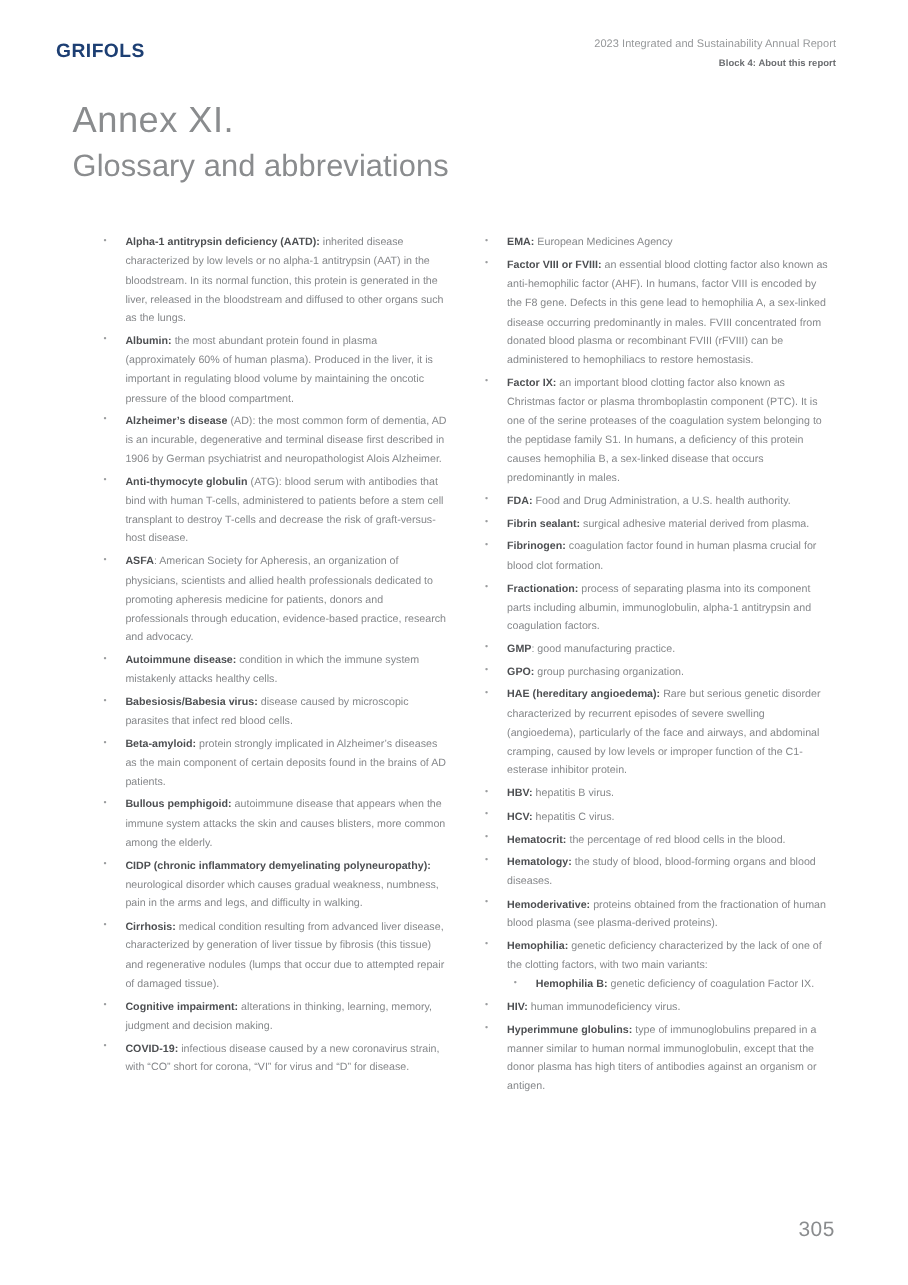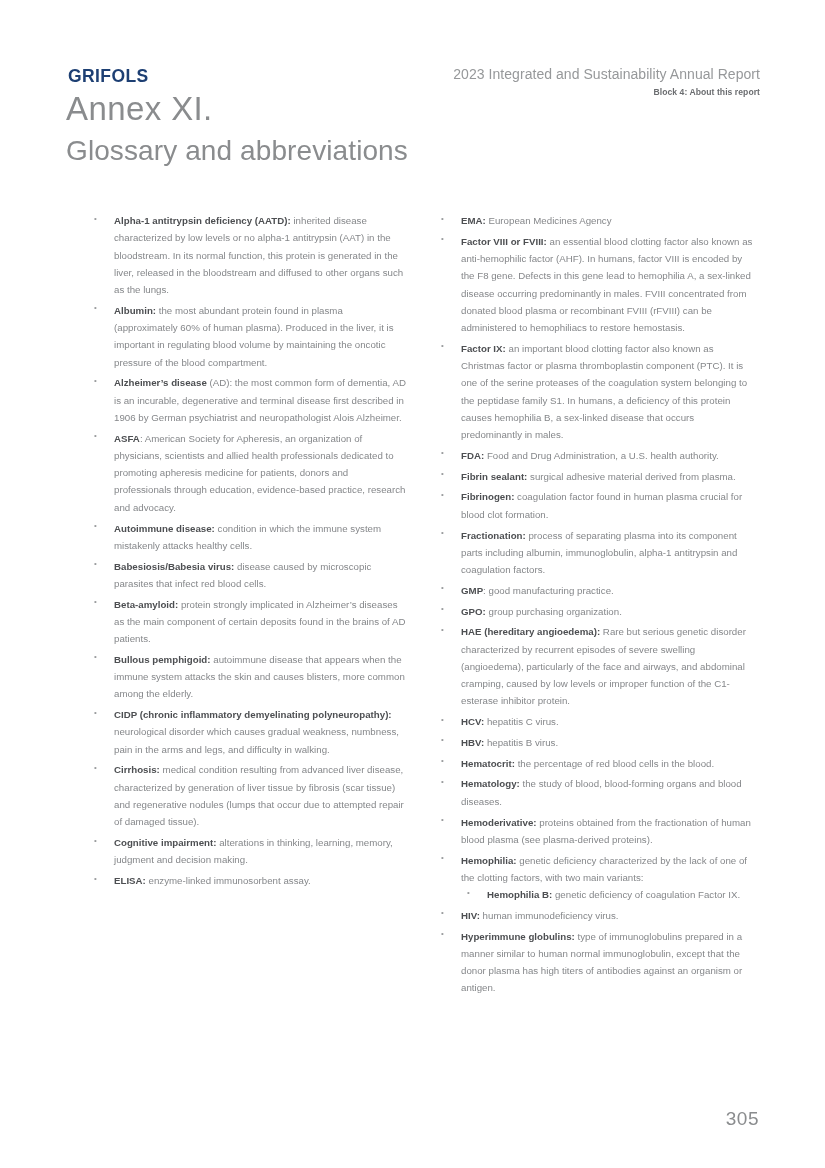--- a/index.html
+++ b/index.html
@@ -17,44 +17,43 @@
   .page {
     position: absolute;
     inset: 0;
     background: #ffffff;
   }
 
   
   .header {
     position: absolute;
     top: 36px;
-    left: 68px;
+    left: 51px;
     right: 65px;
     height: 34px;
-    margin-top: 30px;
   }
   .logo {
     position: absolute;
     left: 0;
     top: 0;
     font-family: "Liberation Sans", sans-serif;
     font-weight: bold;
     font-size: 17.5px;
     letter-spacing: 0.4px;
     color: #1d3f73;
   }
   .header-right {
     position: absolute;
     right: 0;
     top: -2px;
     text-align: right;
     line-height: 1.45;
   }
   .header-line1 {
-    font-size: 14px;
+    font-size: 10px;
     color: #96989a;
     letter-spacing: 0.05px;
     white-space: nowrap;
   }
   .header-line2 {
     font-size: 8.6px;
     font-weight: bold;
     color: #6b6d70;
     letter-spacing: 0.05px;
     white-space: nowrap;
@@ -182,45 +181,46 @@
     <div class="title-main">Annex XI.</div>
     <div class="title-sub">Glossary and abbreviations</div>
   </div>
 
   <div class="columns">
     <div class="column">
       <ul class="glossary" id="list-left">
           <li><b>Alpha-1 antitrypsin deficiency (AATD):</b><span> inherited disease characterized by low levels or no alpha-1 antitrypsin (AAT) in the bloodstream. In its normal function, this protein is generated in the liver, released in the bloodstream and diffused to other organs such as the lungs.</span></li>
           <li><b>Albumin:</b><span> the most abundant protein found in plasma (approximately 60% of human plasma). Produced in the liver, it is important in regulating blood volume by maintaining the oncotic pressure of the blood compartment.</span></li>
           <li><b>Alzheimer’s disease</b><span> (AD): the most common form of dementia, AD is an incurable, degenerative and terminal disease first described in 1906 by German psychiatrist and neuropathologist Alois Alzheimer.</span></li>
+          <li><b>Anti-thymocyte globulin</b><span> (ATG): blood serum with antibodies that bind with human T-cells, administered to patients before a stem cell transplant to destroy T-cells and decrease the risk of graft-versus-host disease.</span></li>
           <li><b>ASFA</b><span>: American Society for Apheresis, an organization of physicians, scientists and allied health professionals dedicated to promoting apheresis medicine for patients, donors and professionals through education, evidence-based practice, research and advocacy.</span></li>
           <li><b>Autoimmune disease:</b><span> condition in which the immune system mistakenly attacks healthy cells.</span></li>
           <li><b>Babesiosis/Babesia virus:</b><span> disease caused by microscopic parasites that infect red blood cells.</span></li>
           <li><b>Beta-amyloid:</b><span> protein strongly implicated in Alzheimer’s diseases as the main component of certain deposits found in the brains of AD patients.</span></li>
           <li><b>Bullous pemphigoid:</b><span> autoimmune disease that appears when the immune system attacks the skin and causes blisters, more common among the elderly.</span></li>
           <li><b>CIDP (chronic inflammatory demyelinating polyneuropathy):</b><span> neurological disorder which causes gradual weakness, numbness, pain in the arms and legs, and difficulty in walking.</span></li>
-          <li><b>Cirrhosis:</b><span> medical condition resulting from advanced liver disease, characterized by generation of liver tissue by fibrosis (scar tissue) and regenerative nodules (lumps that occur due to attempted repair of damaged tissue).</span></li>
+          <li><b>Cirrhosis:</b><span> medical condition resulting from advanced liver disease, characterized by generation of liver tissue by fibrosis (this tissue) and regenerative nodules (lumps that occur due to attempted repair of damaged tissue).</span></li>
           <li><b>Cognitive impairment:</b><span> alterations in thinking, learning, memory, judgment and decision making.</span></li>
-          <li><b>ELISA:</b><span> enzyme-linked immunosorbent assay.</span></li>
+          <li><b>COVID-19:</b><span> infectious disease caused by a new coronavirus strain, with “CO” short for corona, “VI” for virus and “D” for disease.</span></li>
         </ul>
     </div>
     <div class="column">
       <ul class="glossary" id="list-right">
           <li><b>EMA:</b><span> European Medicines Agency</span></li>
           <li><b>Factor VIII or FVIII:</b><span> an essential blood clotting factor also known as anti-hemophilic factor (AHF). In humans, factor VIII is encoded by the F8 gene. Defects in this gene lead to hemophilia A, a sex-linked disease occurring predominantly in males. FVIII concentrated from donated blood plasma or recombinant FVIII (rFVIII) can be administered to hemophiliacs to restore hemostasis.</span></li>
           <li><b>Factor IX:</b><span> an important blood clotting factor also known as Christmas factor or plasma thromboplastin component (PTC). It is one of the serine proteases of the coagulation system belonging to the peptidase family S1. In humans, a deficiency of this protein causes hemophilia B, a sex-linked disease that occurs predominantly in males.</span></li>
           <li><b>FDA:</b><span> Food and Drug Administration, a U.S. health authority.</span></li>
           <li><b>Fibrin sealant:</b><span> surgical adhesive material derived from plasma.</span></li>
           <li><b>Fibrinogen:</b><span> coagulation factor found in human plasma crucial for blood clot formation.</span></li>
           <li><b>Fractionation:</b><span> process of separating plasma into its component parts including albumin, immunoglobulin, alpha-1 antitrypsin and coagulation factors.</span></li>
           <li><b>GMP</b><span>: good manufacturing practice.</span></li>
           <li><b>GPO:</b><span> group purchasing organization.</span></li>
           <li><b>HAE (hereditary angioedema):</b><span> Rare but serious genetic disorder characterized by recurrent episodes of severe swelling (angioedema), particularly of the face and airways, and abdominal cramping, caused by low levels or improper function of the C1- esterase inhibitor protein.</span></li>
+          <li><b>HBV:</b><span> hepatitis B virus.</span></li>
           <li><b>HCV:</b><span> hepatitis C virus.</span></li>
-          <li><b>HBV:</b><span> hepatitis B virus.</span></li>
           <li><b>Hematocrit:</b><span> the percentage of red blood cells in the blood.</span></li>
           <li><b>Hematology:</b><span> the study of blood, blood-forming organs and blood diseases.</span></li>
           <li><b>Hemoderivative:</b><span> proteins obtained from the fractionation of human blood plasma (see plasma-derived proteins).</span></li>
           <li><b>Hemophilia:</b><span> genetic deficiency characterized by the lack of one of the clotting factors, with two main variants:</span><ul class="sub-glossary">
               <li><b>Hemophilia B:</b><span> genetic deficiency of coagulation Factor IX.</span></li>
             </ul></li>
           <li><b>HIV:</b><span> human immunodeficiency virus.</span></li>
           <li><b>Hyperimmune globulins:</b><span> type of immunoglobulins prepared in a manner similar to human normal immunoglobulin, except that the donor plasma has high titers of antibodies against an organism or antigen.</span></li>
         </ul>
     </div>

